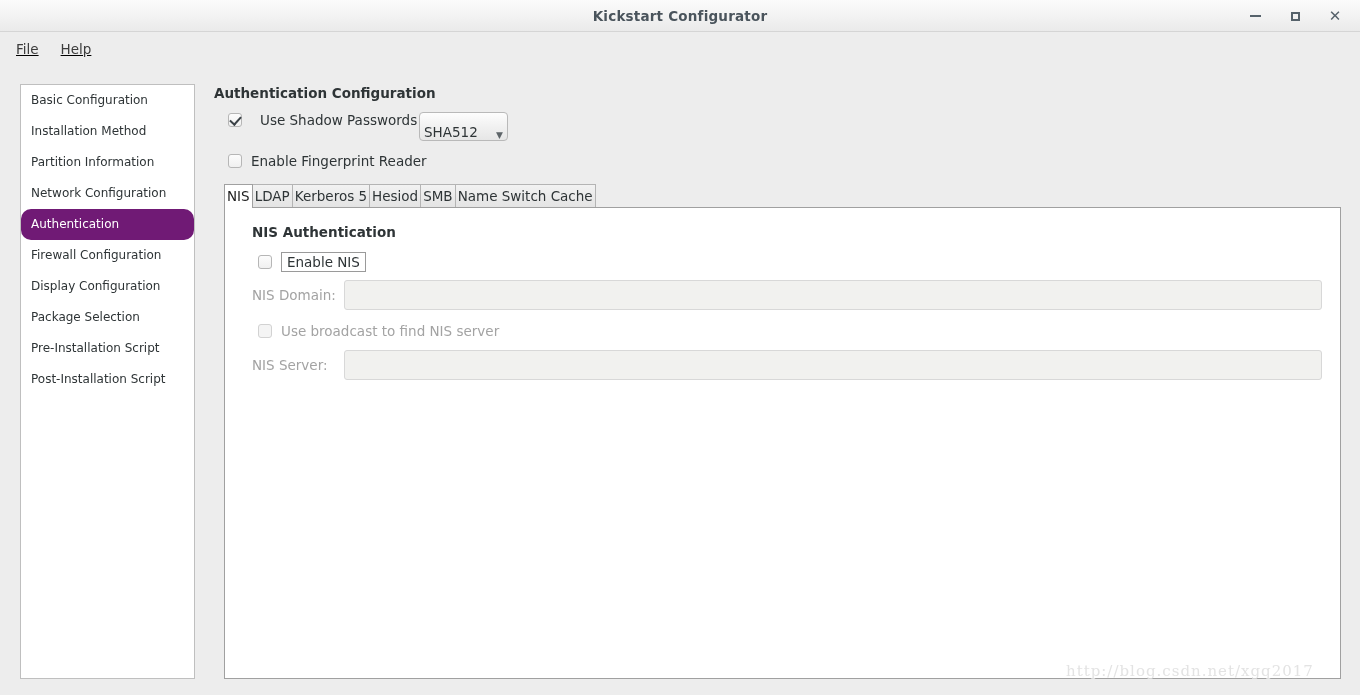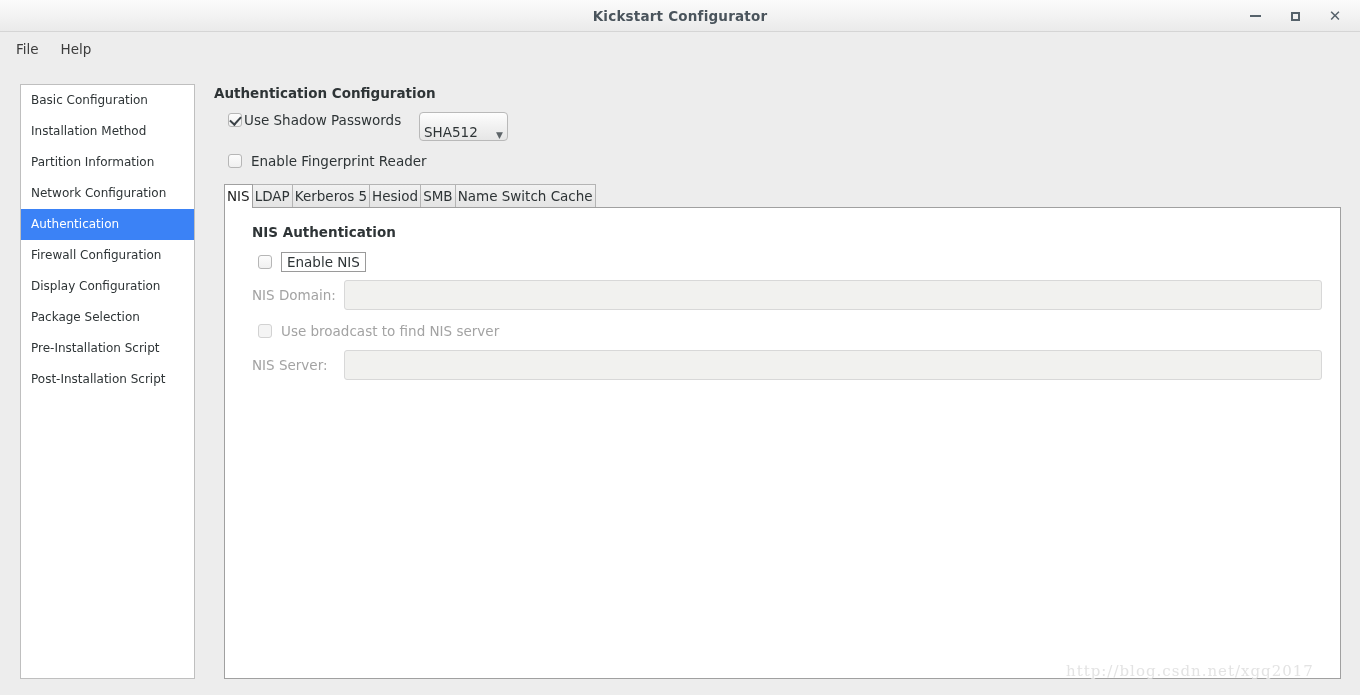--- a/index.html
+++ b/index.html
@@ -32,47 +32,47 @@
     justify-content: center; color: #56626b; font-size: 13px; cursor: default;
   }
   .glyph-min { display:block; width:11px; height:2px; background:#56626b; }
   .glyph-max { display:block; width:9px; height:9px; border:2px solid #56626b; }
   .glyph-close { font-size: 15px; line-height: 1; font-weight: bold; }
 
   
   .menubar {
     position: absolute; left: 0; top: 32px; width: 1360px; height: 34px;
     background: #ededed;
-    display: flex; align-items: center;
+    display: flex; align-items: center; text-decoration: underline;
   }
   .menu-item {
     font-size: 13.5px; color: #3c3c3c; padding: 3px 10px; margin-left: 2px;
     cursor: default;
   }
   .menu-item:first-child { margin-left: 6px; }
 
   
   .sidebar {
     position: absolute; left: 20px; top: 84px; width: 175px; height: 595px;
     background: #ffffff; border: 1px solid #bfbfbf;
     overflow: hidden;
   }
   .side-item {
     height: 31px; line-height: 31px; padding-left: 10px;
     font-size: 12px; color: #2e3436; cursor: default; white-space: nowrap;
   }
-  .side-item.selected { background: #3b82f6; color: #ffffff; }
+  .side-item.selected { background: #701a75; color: #ffffff; border-radius: 10px; }
   .section-title {
     position: absolute; left: 214px; top: 85px;
     font-size: 13.5px; font-weight: bold; color: #2e3436;
   }
 
   .row-shadow {
     position: absolute; left: 228px; top: 112px;
-    display: flex; align-items: center; gap: 2px;
+    display: flex; align-items: center; gap: 18px;
   }
   .row-fingerprint {
     position: absolute; left: 228px; top: 153px;
     display: flex; align-items: center; gap: 9px;
   }
   .cb {
     width: 14px; height: 14px; border: 1px solid #b6b6b6; border-radius: 3px;
     background: linear-gradient(to bottom, #fcfcfc, #f0f0f0);
     display: inline-block; position: relative; flex: 0 0 auto;
   }

